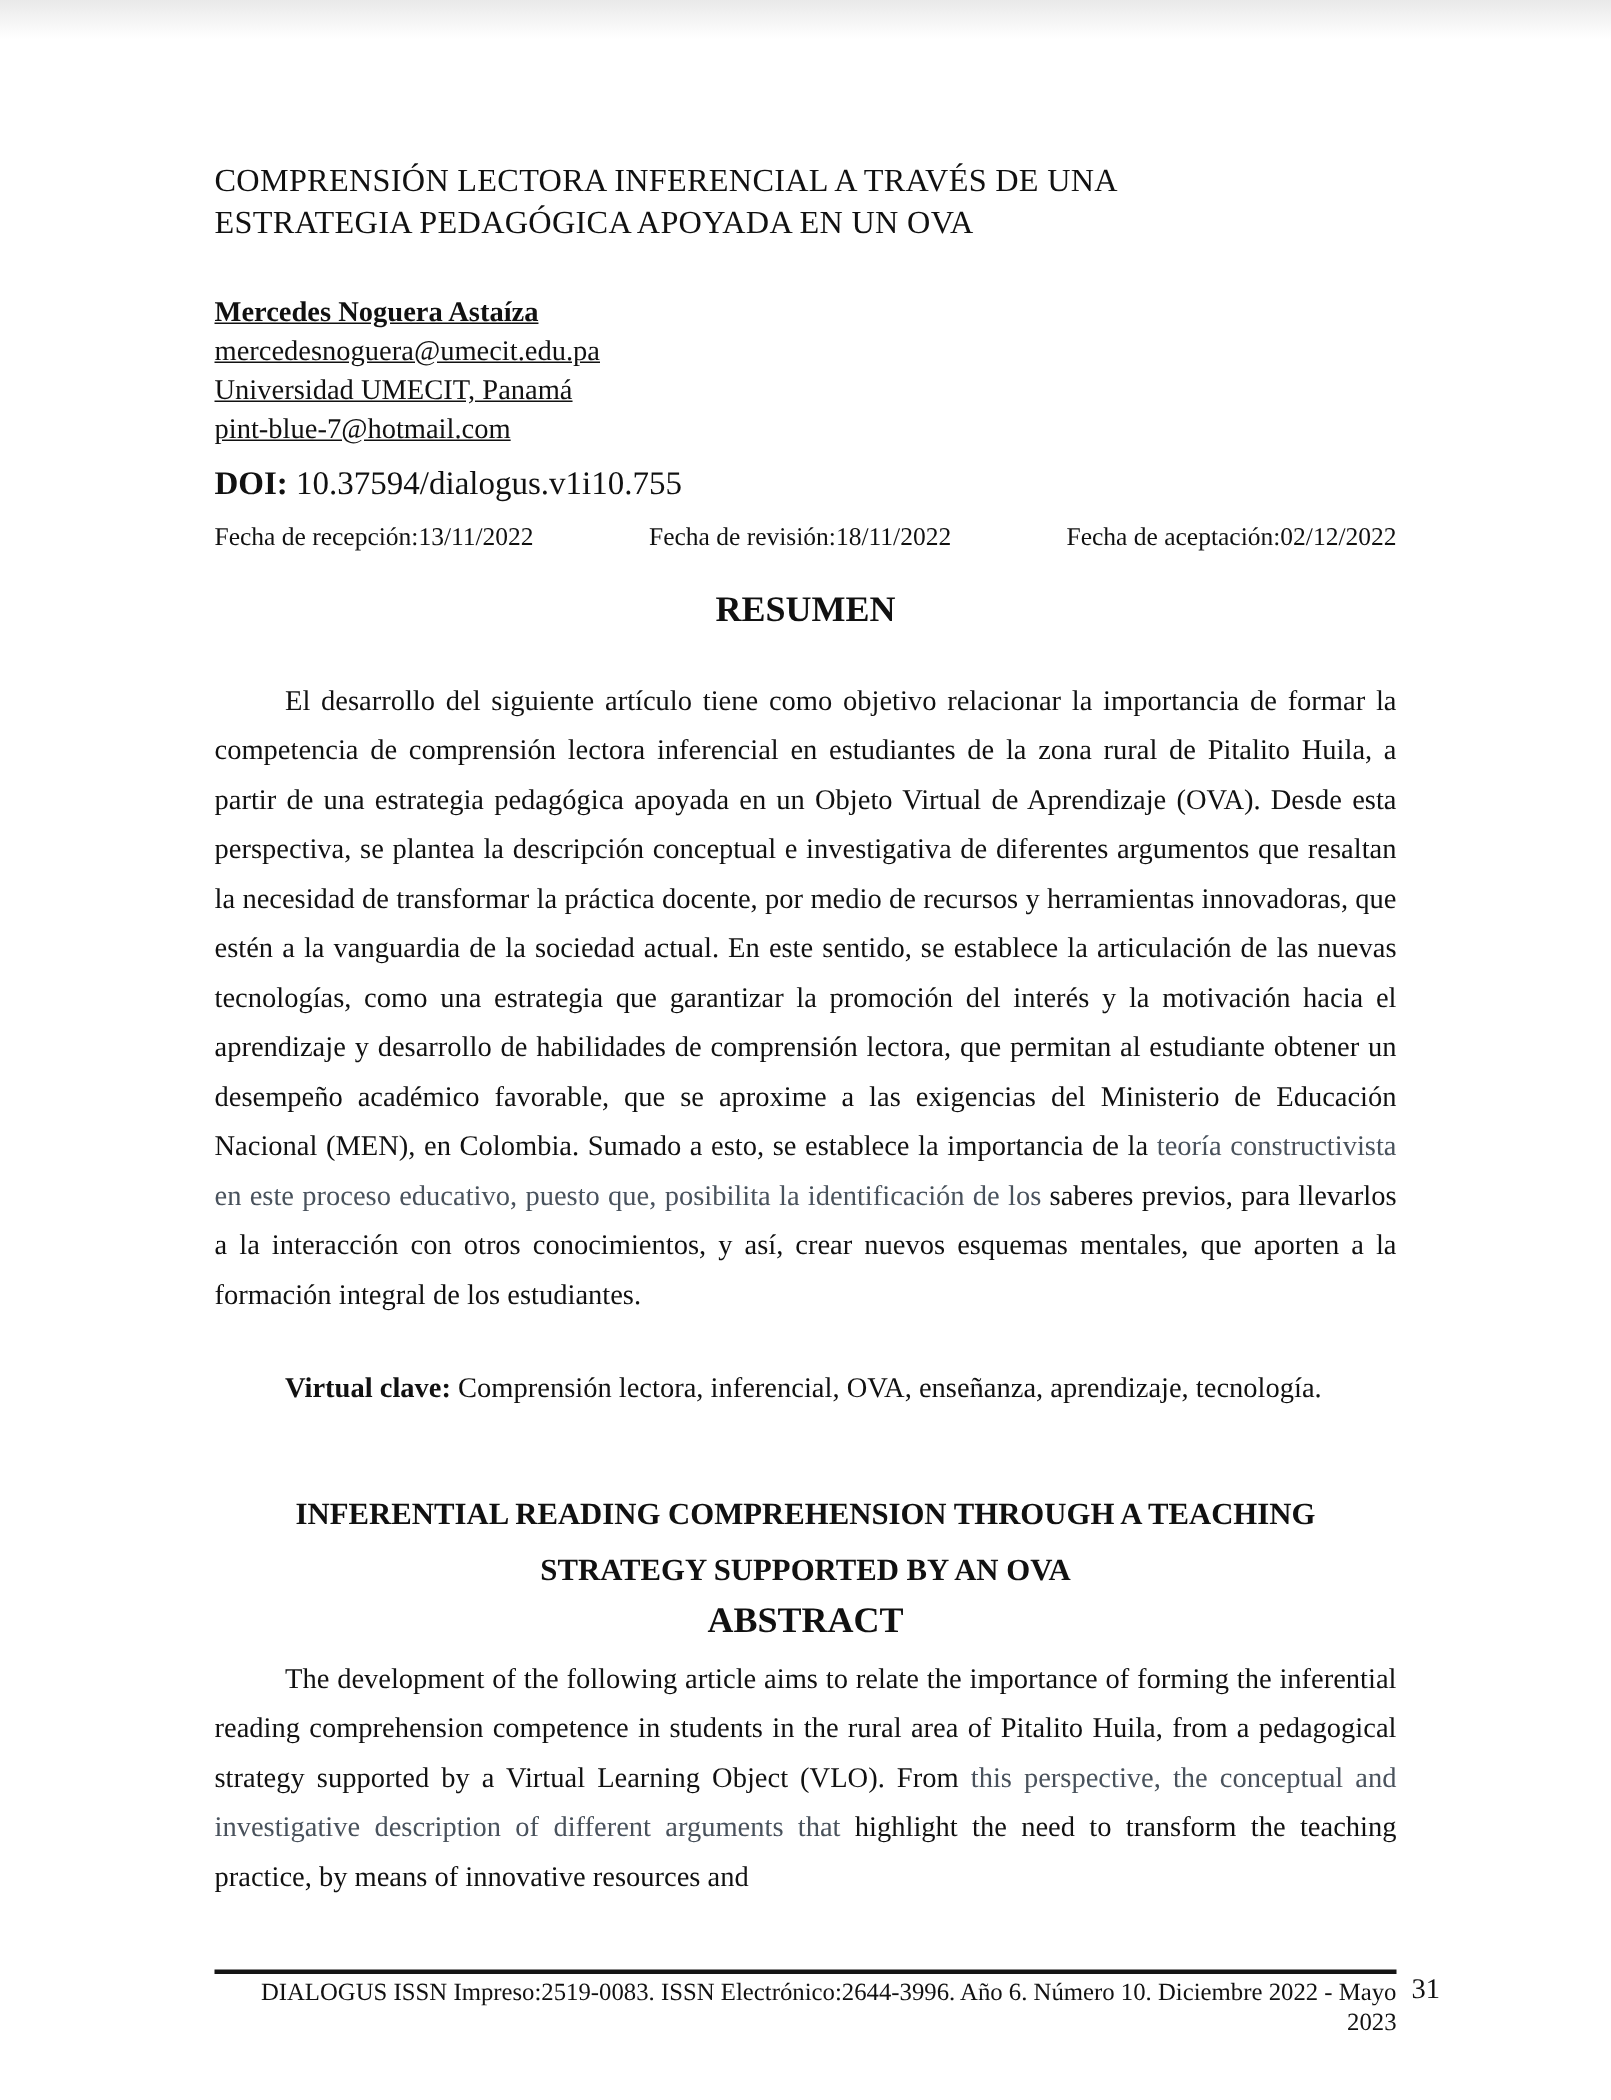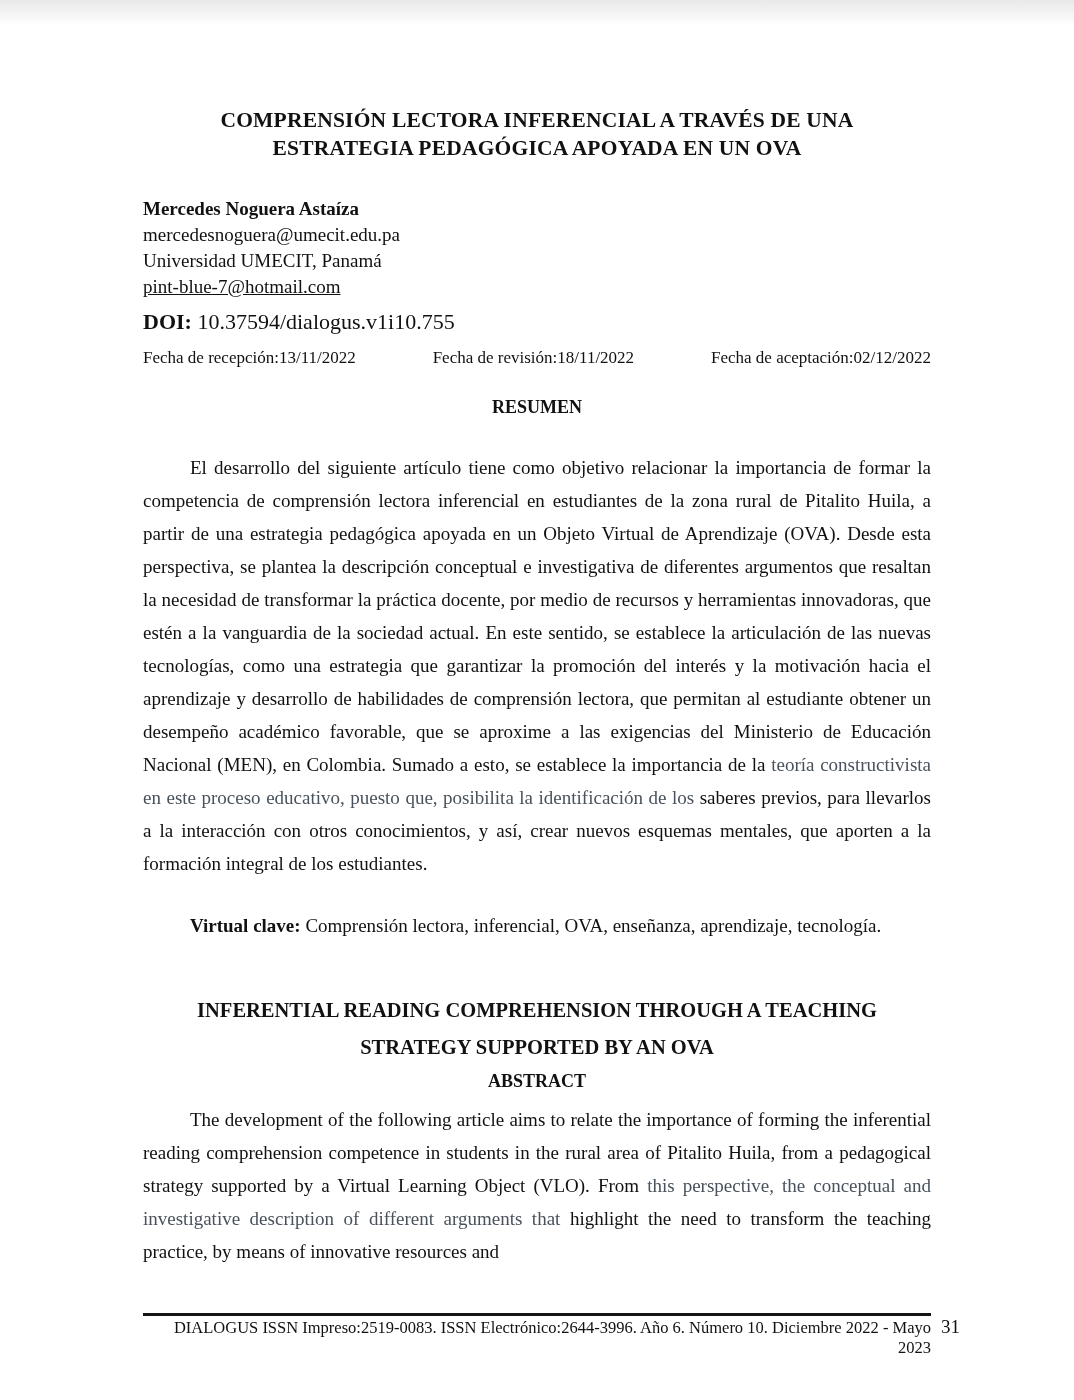--- a/index.html
+++ b/index.html
@@ -10,46 +10,46 @@
     color: #111111;
   }
   .top-shade {
     position: absolute; top: 0; left: 0; width: 100%; height: 26px;
     background: linear-gradient(#e9e9e9, #ffffff);
   }
   .page { position: relative; padding: 0 143px; }
 
   .title {
     margin-top: 106px;
-    text-align: center;
-    font-weight: bold;
+    text-align: left;
+    font-weight: normal;
     font-size: 21.5px;
     line-height: 28px;
     letter-spacing: 0.2px;
   }
 
   .author { margin-top: 34px; font-size: 19px; line-height: 26px; }
   .author .name { font-weight: bold; }
   .author .underlined { text-decoration: underline; }
-  .author div { display: block; }
+  .author div { display: block; text-decoration: underline; }
 
   .doi-row { margin-top: 9px; font-size: 22px; }
   .doi-row .doi-label { font-weight: bold; }
 
   .dates-row {
     margin-top: 13px;
     display: flex;
     justify-content: space-between;
     font-size: 17px;
   }
 
   .section-heading {
     text-align: center;
     font-weight: bold;
-    font-size: 18px;
+    font-size: 24px;
     line-height: 30px;
   }
   .h-resumen { margin-top: 24px; }
 
   .body-par {
     font-size: 19px;
     line-height: 33px;
     text-align: justify;
     text-indent: 47px;
   }

